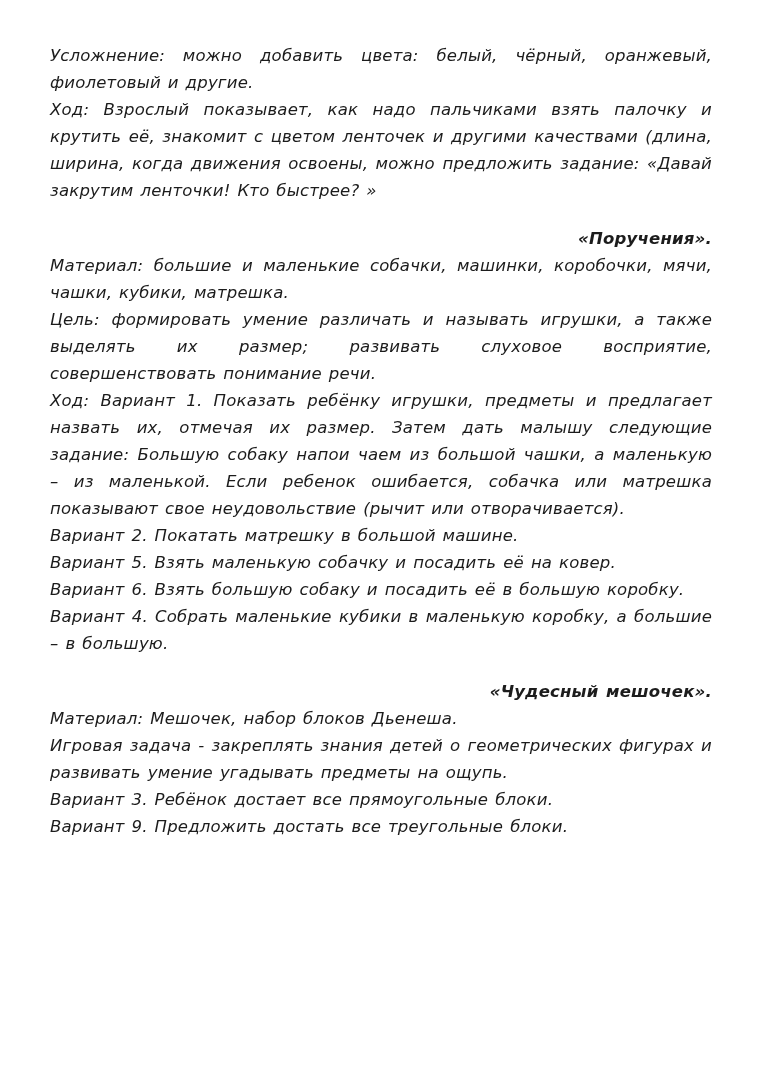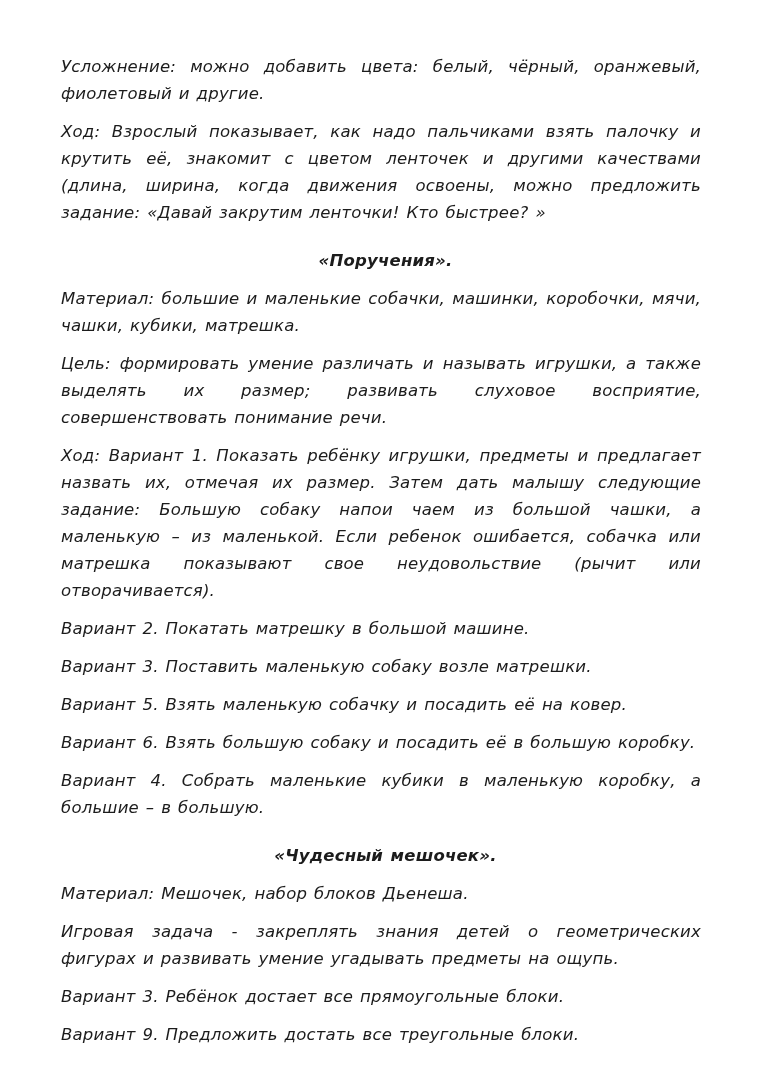--- a/index.html
+++ b/index.html
@@ -15,46 +15,45 @@
     overflow: hidden;
     box-sizing: border-box;
     padding: 42px 48px 0 50px;
     font-family: "DejaVu Sans", sans-serif;
     font-style: italic;
     font-size: 16.5px;
     line-height: 27px;
     color: #1c1c1c;
   }
   .para {
-    margin: 11px;
+    margin: 0;
     text-align: justify;
     word-spacing: 1.5px;
     letter-spacing: 0.2px;
   }
   .heading {
     margin: 21px 0 0 0;
     padding-left: 9px;
     font-weight: bold;
-    text-align: center;
+    text-align: right;
     word-spacing: 1.5px;
     letter-spacing: 0.2px;
   }
 </style>
 </head>
 <body>
 
 <div class="page">
   <p class="para">Усложнение: можно добавить цвета: белый, чёрный, оранжевый, фиолетовый и другие.</p>
   <p class="para">Ход: Взрослый показывает, как надо пальчиками взять палочку и крутить её, знакомит с цветом ленточек и другими качествами (длина, ширина, когда движения освоены, можно предложить задание: «Давай закрутим ленточки! Кто быстрее? »</p>
   <p class="heading">«Поручения».</p>
   <p class="para">Материал: большие и маленькие собачки, машинки, коробочки, мячи, чашки, кубики, матрешка.</p>
   <p class="para">Цель: формировать умение различать и называть игрушки, а также выделять их размер; развивать слуховое восприятие, совершенствовать понимание речи.</p>
   <p class="para">Ход: Вариант 1. Показать ребёнку игрушки, предметы и предлагает назвать их, отмечая их размер. Затем дать малышу следующие задание: Большую собаку напои чаем из большой чашки, а маленькую – из маленькой. Если ребенок ошибается, собачка или матрешка показывают свое неудовольствие (рычит или отворачивается).</p>
   <p class="para">Вариант 2. Покатать матрешку в большой машине.</p>
-  <p class="para">Вариант 3. Поставить маленькую собаку возле матрешки.</p>
   <p class="para">Вариант 5. Взять маленькую собачку и посадить её на ковер.</p>
   <p class="para">Вариант 6. Взять большую собаку и посадить её в большую коробку.</p>
   <p class="para">Вариант 4. Собрать маленькие кубики в маленькую коробку, а большие – в большую.</p>
   <p class="heading">«Чудесный мешочек».</p>
   <p class="para">Материал: Мешочек, набор блоков Дьенеша.</p>
   <p class="para">Игровая задача - закреплять знания детей о геометрических фигурах и развивать умение угадывать предметы на ощупь.</p>
   <p class="para">Вариант 3. Ребёнок достает все прямоугольные блоки.</p>
   <p class="para">Вариант 9. Предложить достать все треугольные блоки.</p>
 </div>
 

